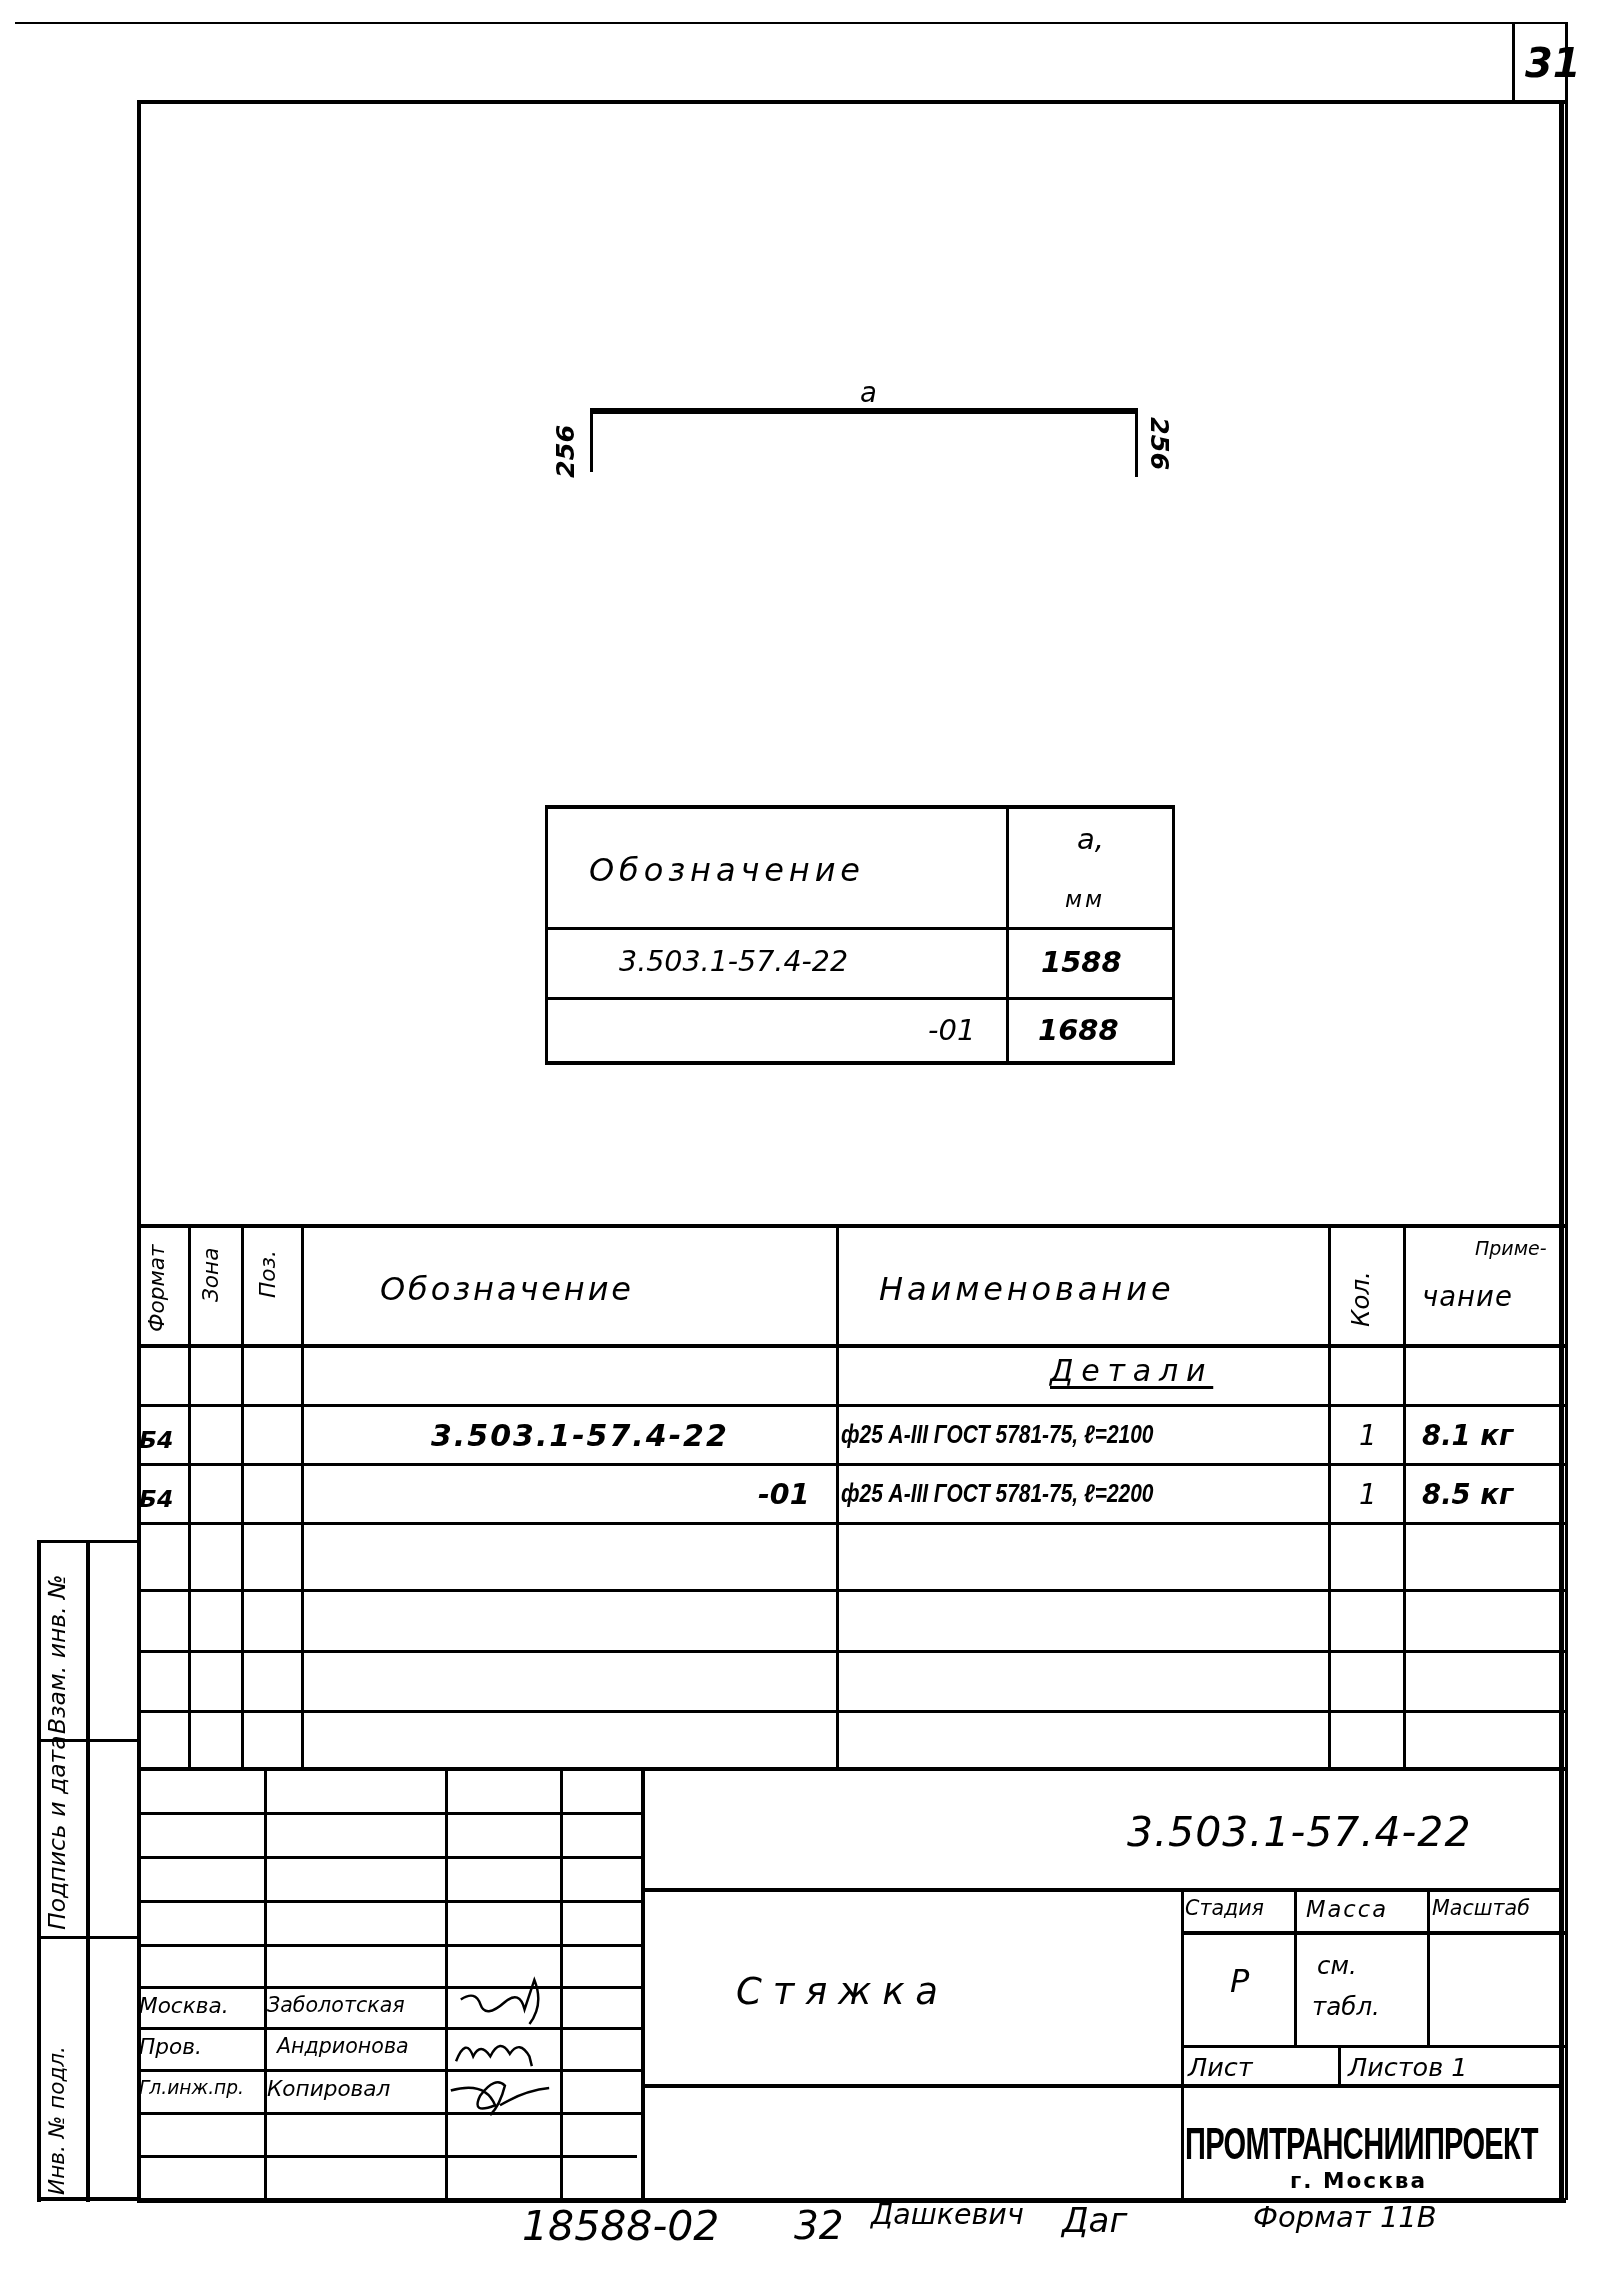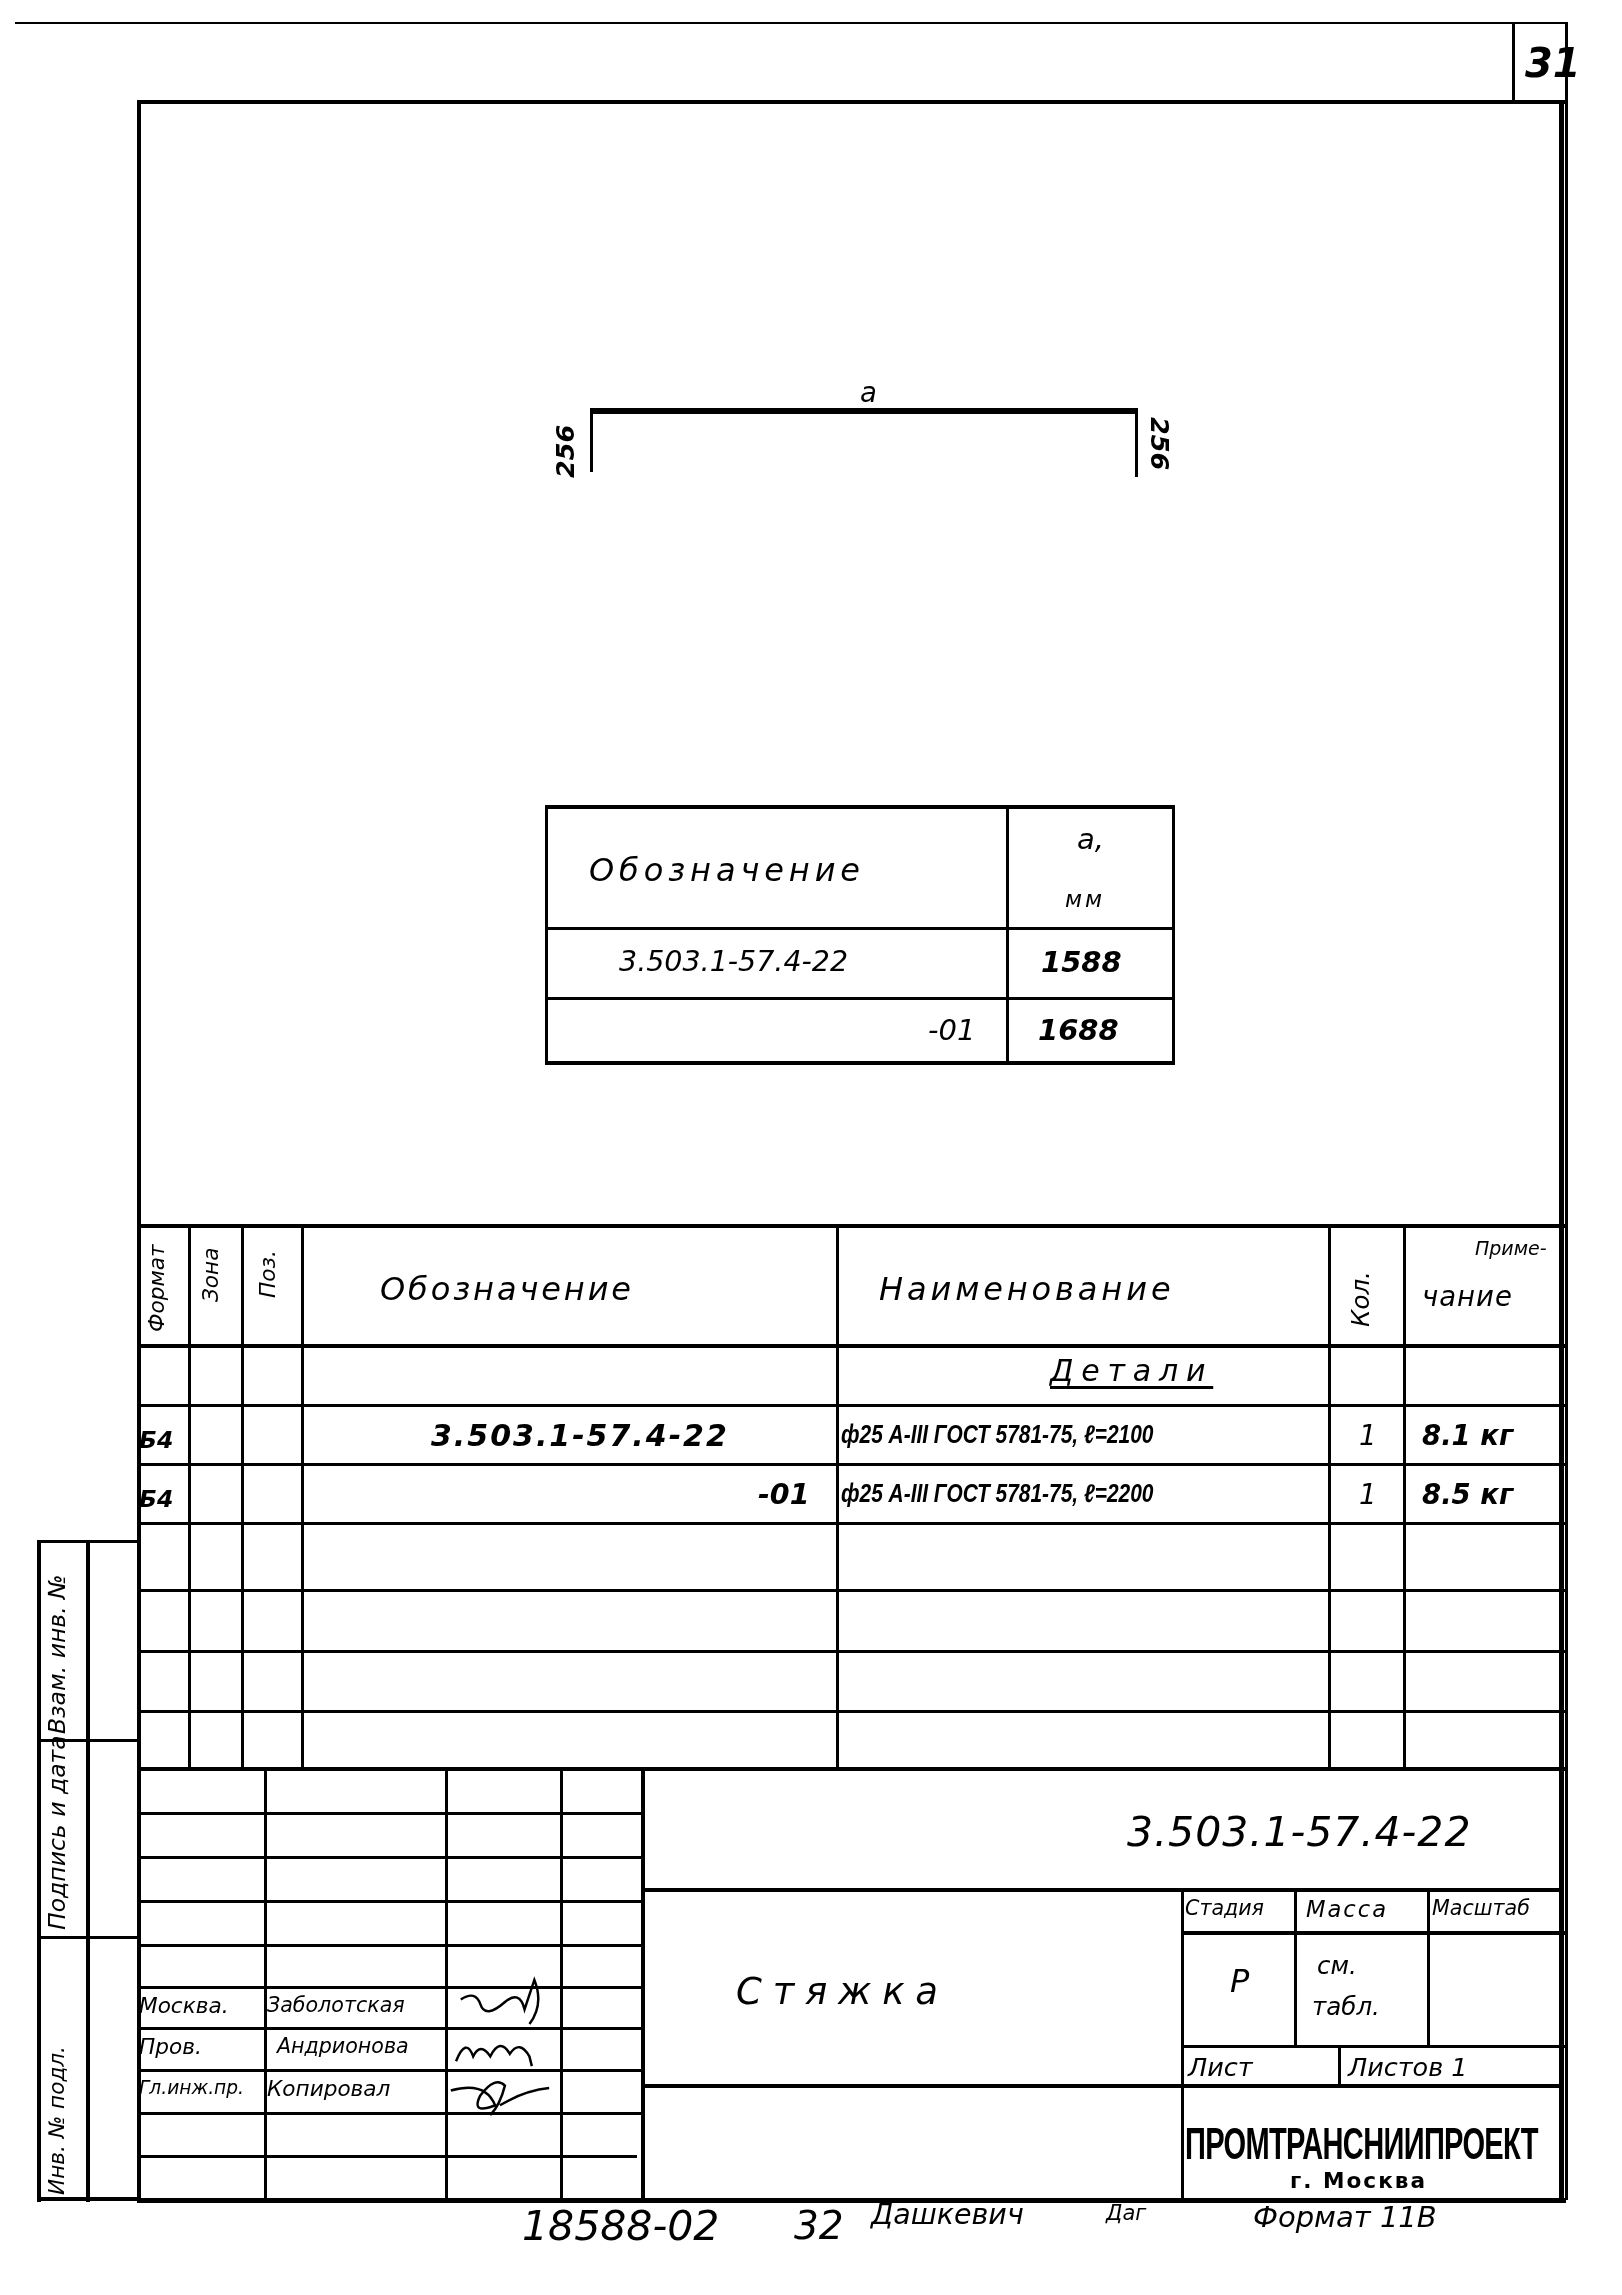--- a/index.html
+++ b/index.html
@@ -173,15 +173,15 @@
   <div class="txt sans" style="left:1325px; top:206px; font-size:24.5px;"></div>
   <div class="txt sans" style="left:1051px; top:286px; font-size:25.5px;">Лист</div>
   <div class="txt sans" style="left:1211px; top:286px; font-size:25.5px;">Листов 1</div>
   <div class="txt cond" style="left:1048px; top:353px; font-size:44px; font-style:normal; font-weight:bold; letter-spacing:-1px; transform:scaleX(0.66); transform-origin:left;">ПРОМТРАНСНИИПРОЕКТ</div>
   <div class="txt sans" style="left:1153px; top:401px; font-size:21.6px; font-style:normal; font-weight:bold; letter-spacing:2px;">г. Москва</div>
 </div>
 
 <div class="txt sans" style="left:522px; top:2206px; font-size:41px;">18588-02</div>
 <div class="txt sans" style="left:780px; top:2206px; font-size:39px;margin-left:14px;">32</div>
 <div class="txt sans" style="left:871px; top:2201px; font-size:28.5px;">Дашкевич</div>
-<div class="txt sans" style="left:1062px; top:2203px; font-size:21px;margin-left:44px;">Даг</div>
+<div class="txt sans" style="left:1062px; top:2203px; font-size:34px;">Даг</div>
 <div class="txt sans" style="left:1253px; top:2203px; font-size:29px;">Формат 11В</div>
 
 
 </body></html>

